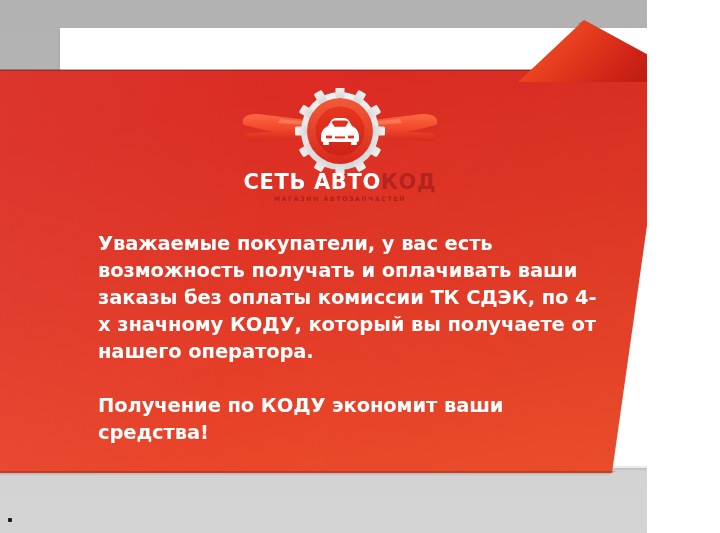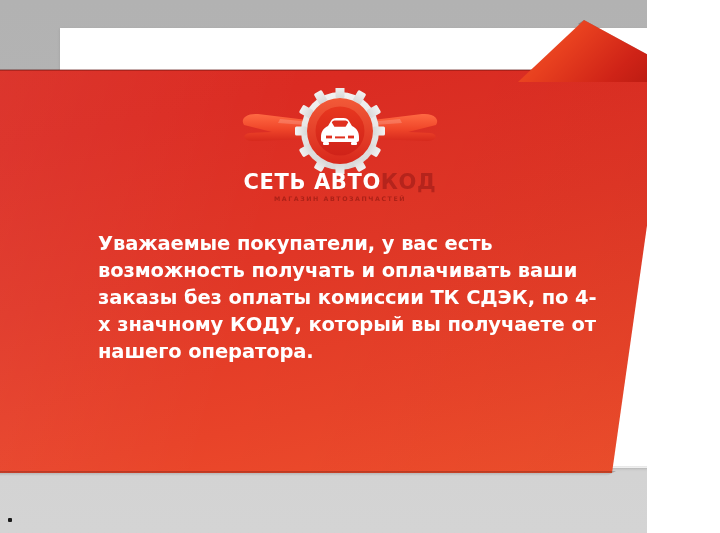--- a/index.html
+++ b/index.html
@@ -296,18 +296,19 @@
 
     <div class="logo-title">
       <span class="part-a">СЕТЬ АВТО</span><span class="part-b">КОД</span>
     </div>
 
     <div class="logo-sub">МАГАЗИН АВТОЗАПЧАСТЕЙ</div>
   </div>
 
   <div class="message">
     <p class="para-1">Уважаемые покупатели, у вас есть возможность получать и оплачивать ваши заказы без оплаты комиссии ТК СДЭК, по 4-х значному КОДУ, который вы получаете от нашего оператора.</p>
+    <p class="para-2">Получение по КОДУ экономит ваши средства!</p>
   </div>
 
 
   <div class="dot-artifact"></div>
 
 </div>
 
 </body></html>

